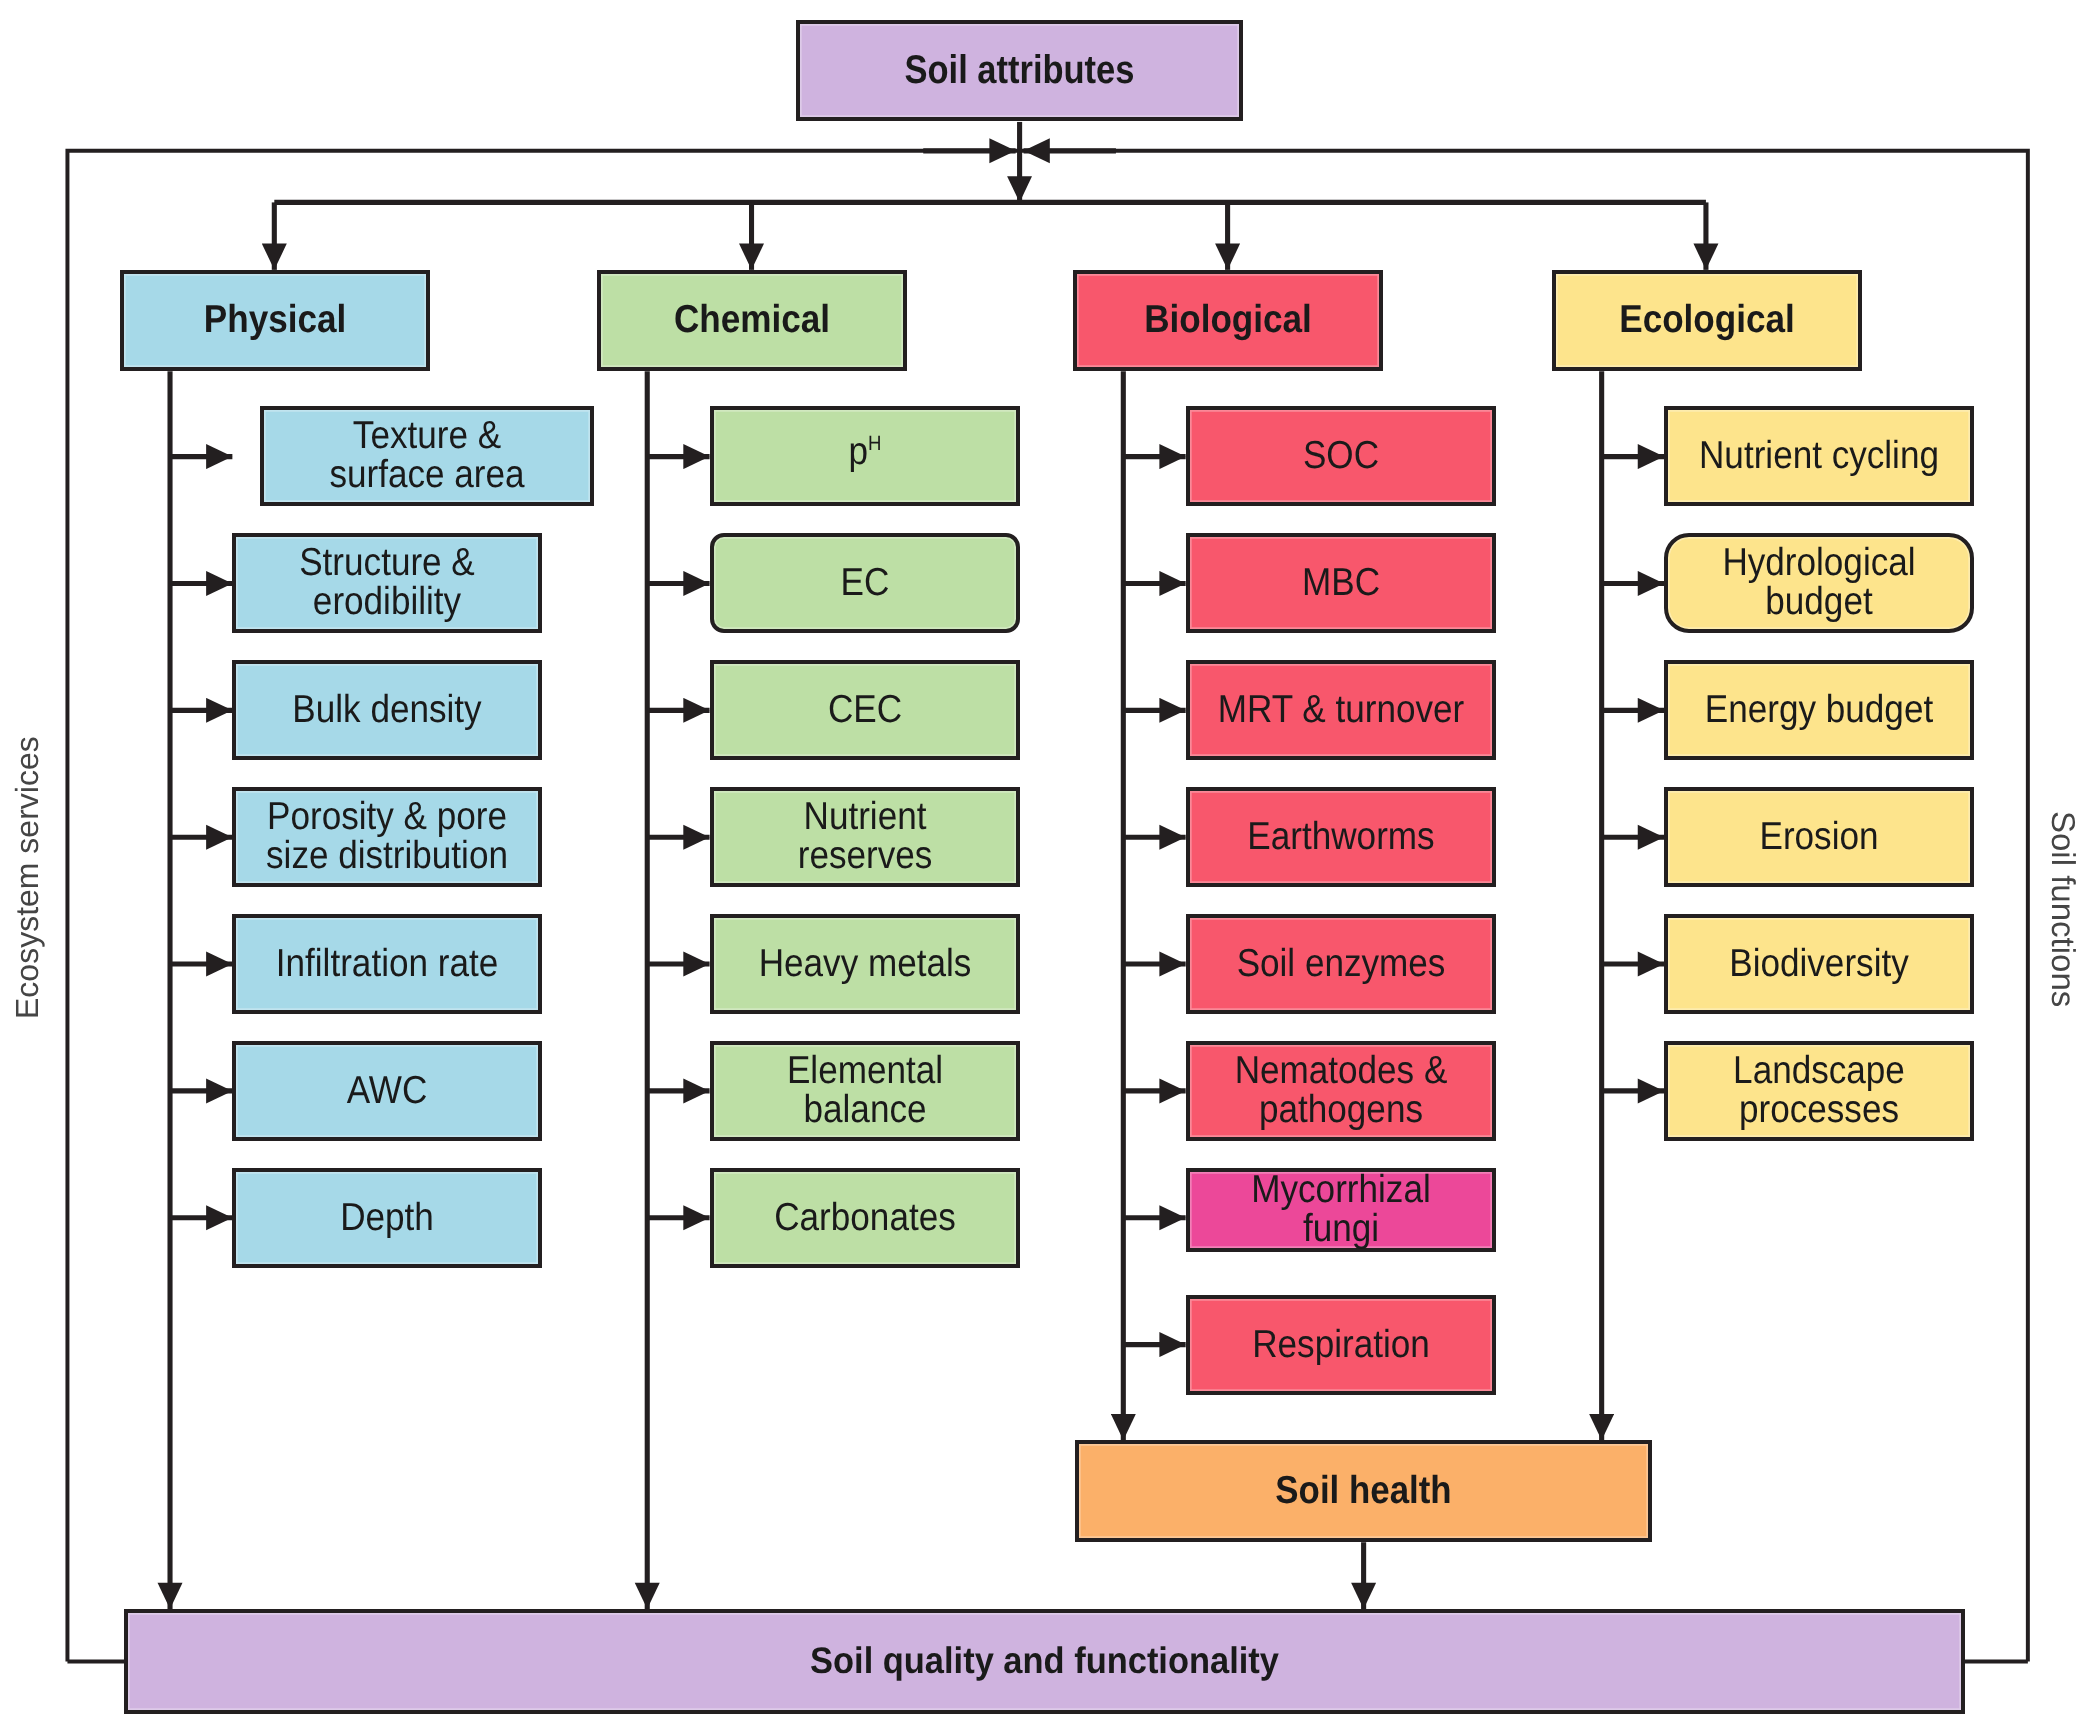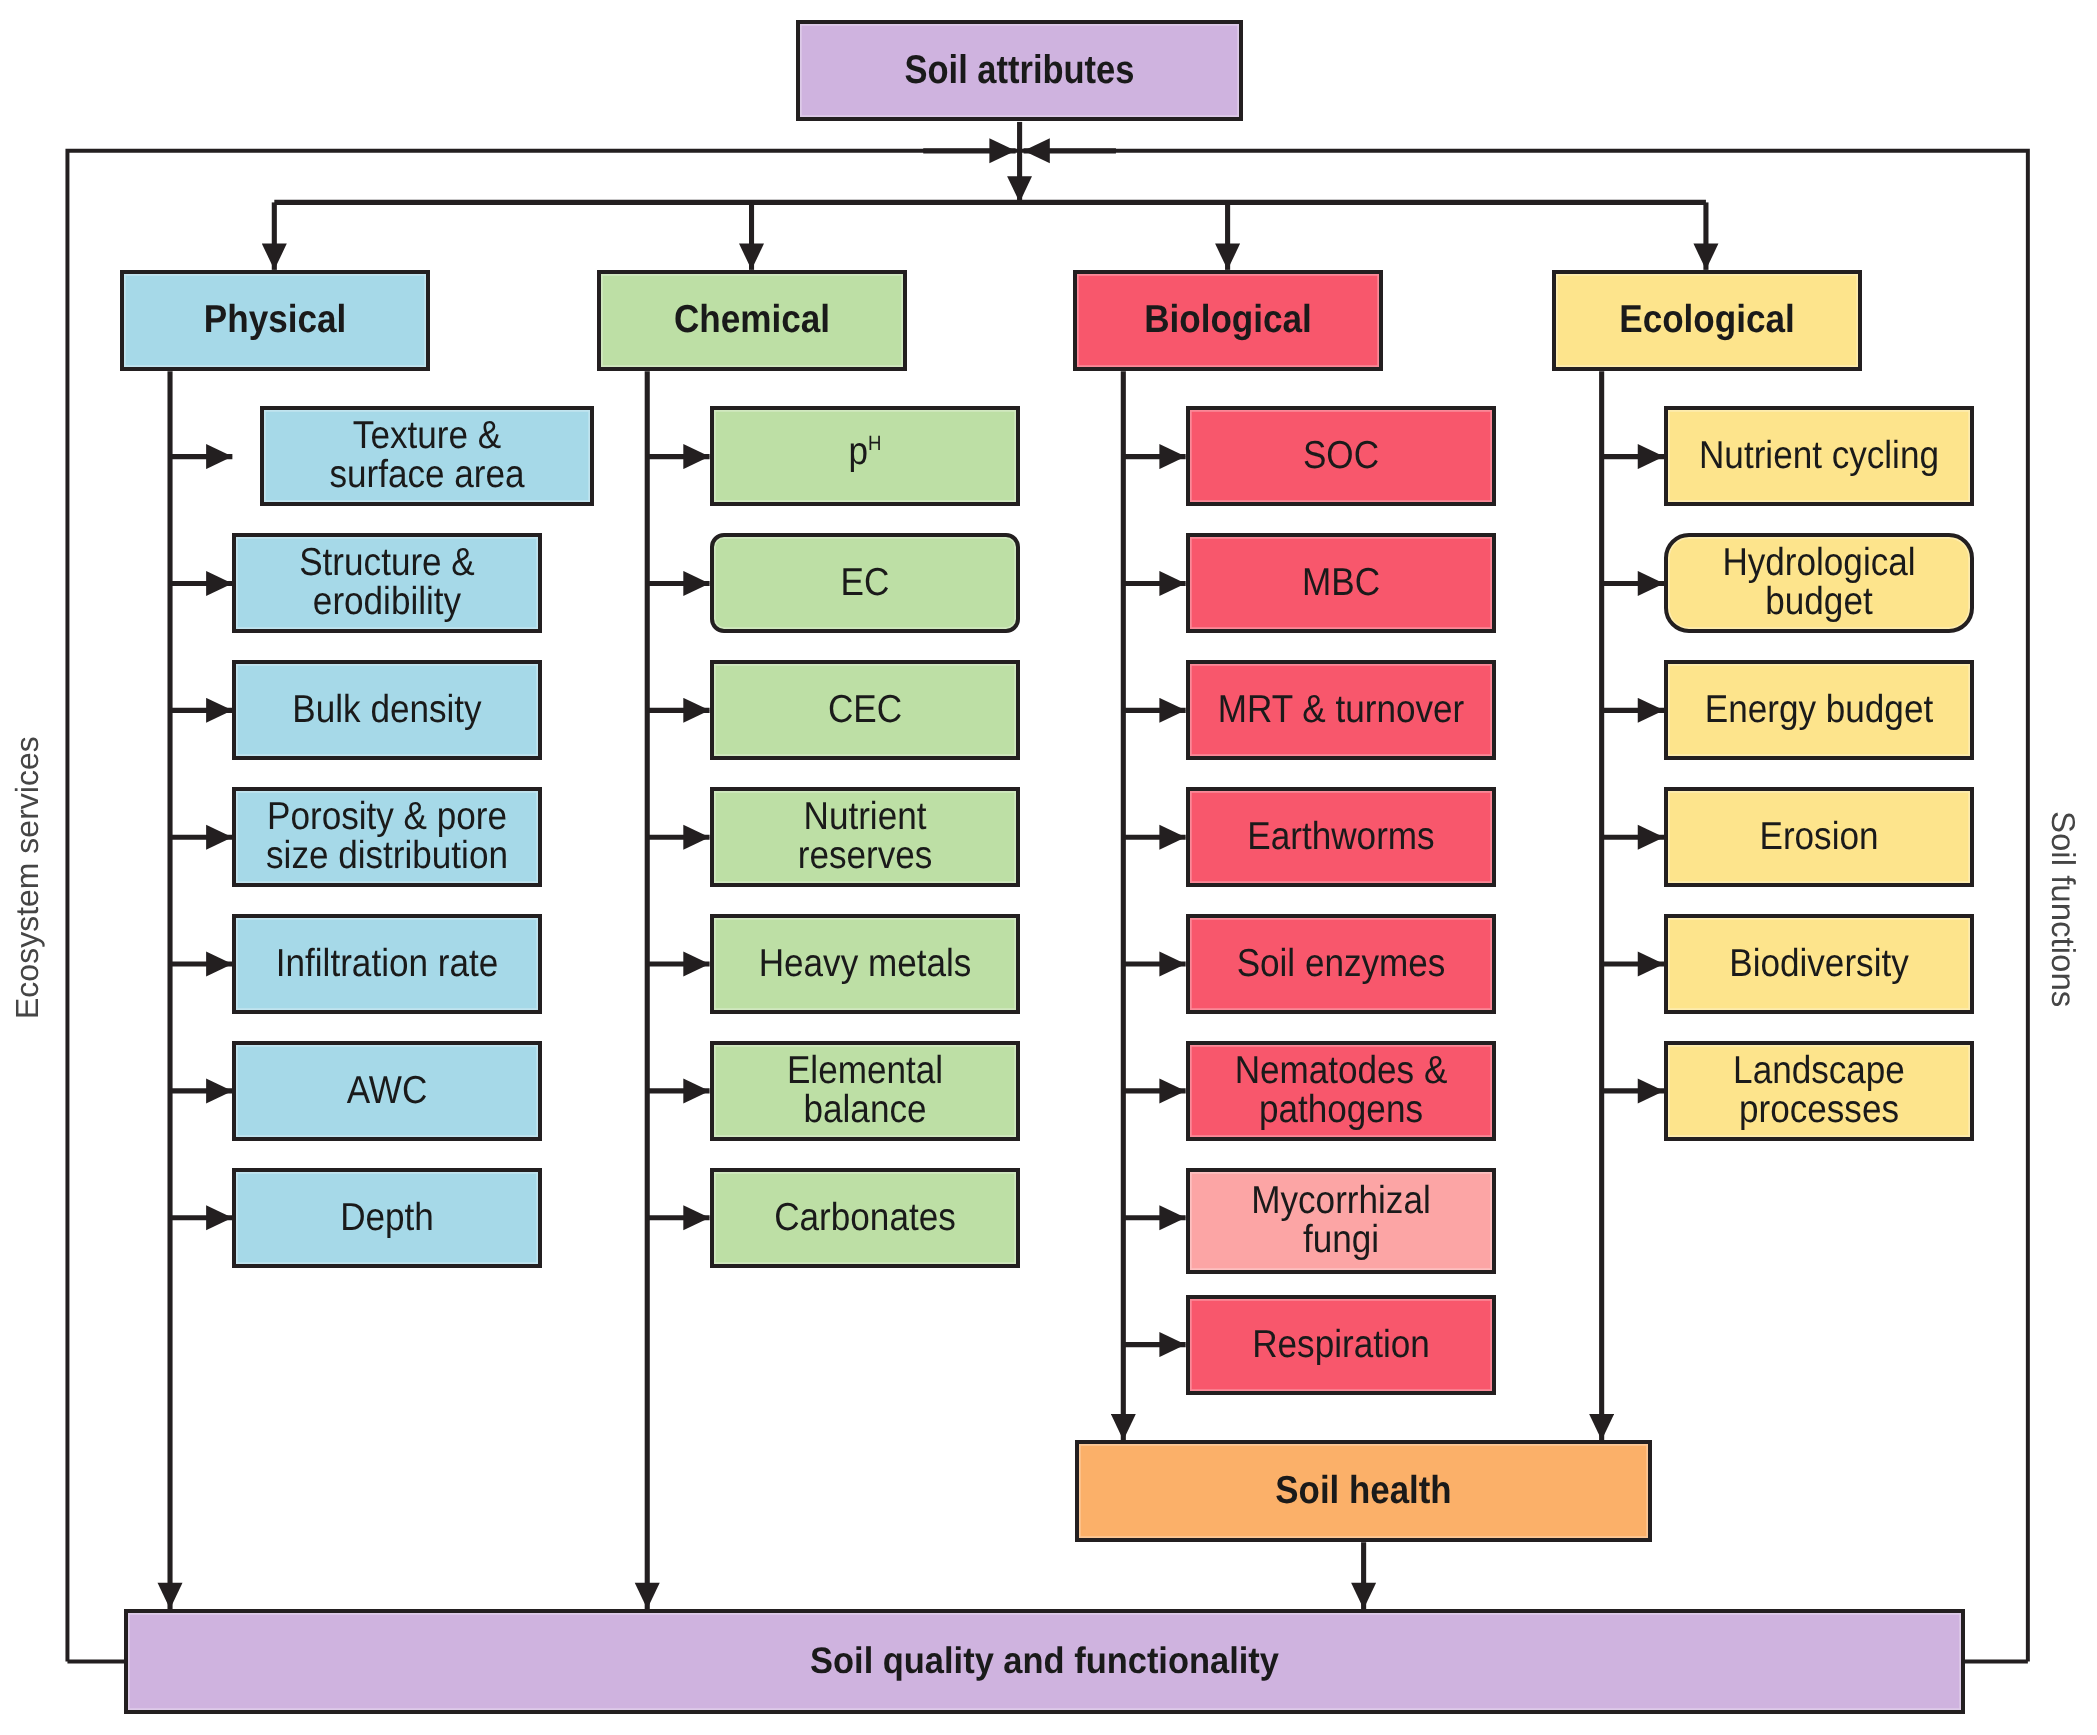--- a/index.html
+++ b/index.html
@@ -197,21 +197,21 @@
     <span class="lbl">
       <span>Soil enzymes</span>
     </span>
   </div>
   <div class="node item" style="left:1186px;top:1041px;width:310px;height:100px;background:#f8576c;">
     <span class="lbl">
       <span>Nematodes &amp;</span><br>
       <span>pathogens</span>
     </span>
   </div>
-  <div class="node item" style="left:1186px;top:1168px;width:310px;height:106px;background:#fca5a5;">
+  <div class="node item" style="left:1186px;top:1168px;width:310px;height:84px;background:#ec4899;">
     <span class="lbl">
       <span>Mycorrhizal</span><br>
       <span>fungi</span>
     </span>
   </div>
   <div class="node item" style="left:1186px;top:1295px;width:310px;height:100px;background:#f8576c;">
     <span class="lbl">
       <span>Respiration</span>
     </span>
   </div>

